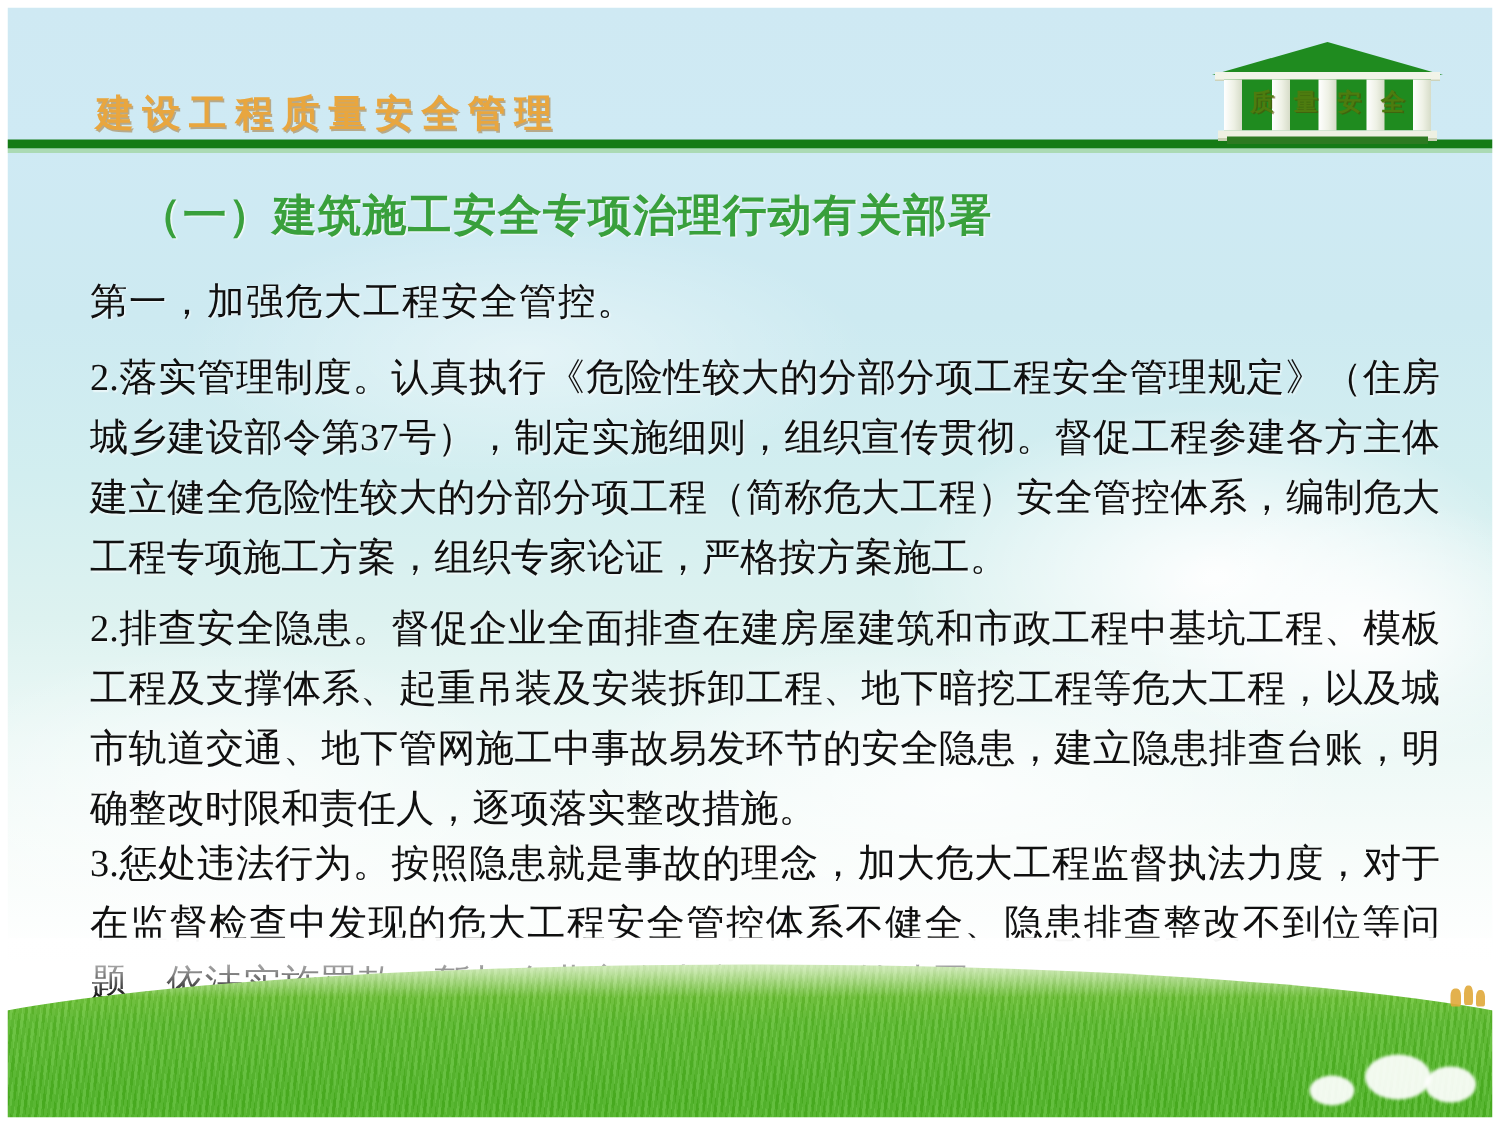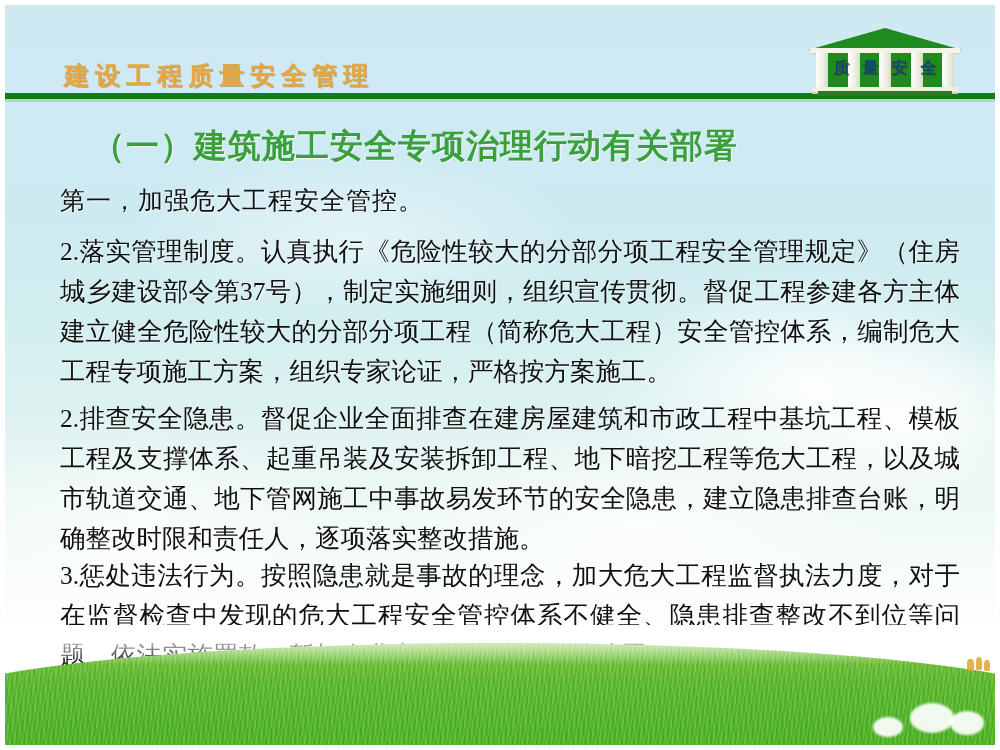--- a/index.html
+++ b/index.html
@@ -175,30 +175,30 @@
   .logo .logo-text {
     position: absolute;
     left: 0; top: 30px;
     width: 158px;
     text-align: center;
     font-family: "Liberation Sans", "DejaVu Sans", sans-serif;
     font-size: 16px;
     font-weight: bold;
     letter-spacing: 13px;
     text-indent: 13px;
-    color: #0c4a6e;
+    color: #4d7c0f;
     text-shadow: 1px 1px 0 rgba(90,70,0,.55);
   }
 
   
   .slide-title {
     position: absolute;
     left: 92px;
     top: 124px;
-    font-size: 33px;
+    font-size: 29px;
     font-weight: bold;
     color: #39a03c;
     letter-spacing: 1px;
     white-space: nowrap;
     text-shadow: 1px 1px 1px rgba(255,255,255,.8);
   }
   .lead {
     position: absolute;
     left: 60px;
     top: 184px;

